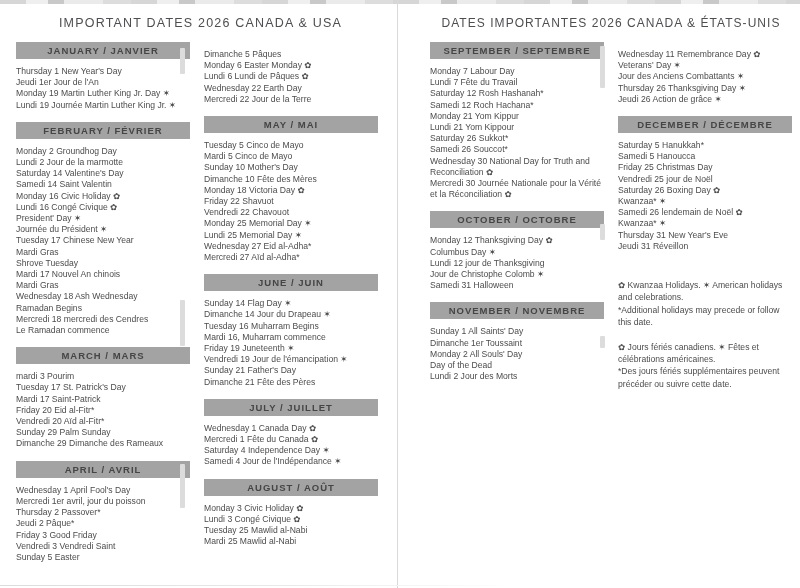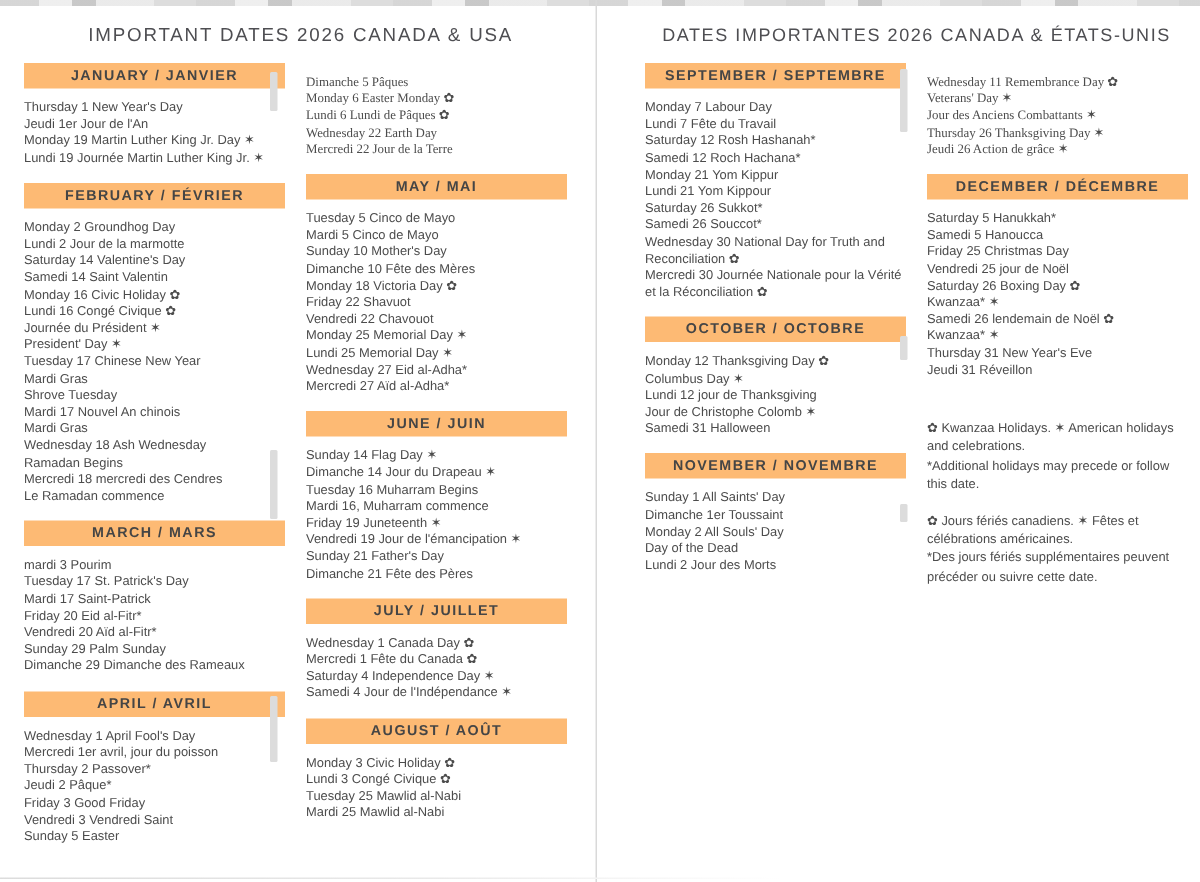--- a/index.html
+++ b/index.html
@@ -24,25 +24,25 @@
   .page--right{padding:0 8px 0 32px;}
   .page-title{
     text-align:center;font-size:12.5px;letter-spacing:1.2px;color:#4e4e52;
     margin:16px 0 12px;white-space:nowrap;font-weight:400;
   }
   .page--right .page-title{font-size:12px;letter-spacing:1.05px;}
   .columns{display:flex;gap:14px;}
   .column{width:174px;flex:none;}
   .block--section{margin-top:11px;}
   .block--section:first-child{margin-top:0;}
-  .block--cont{margin-top:7px;font-family:Liberation Serif, serif;}
+  .block--cont{margin-top:7px;}
   .block--note{margin-top:27px;}
   .block--note + .block--note{margin-top:12px;}
   .month-header{
-    background:#fdba74;text-align:center;font-size:9.5px;font-weight:700;
+    background:#a3a3a3;text-align:center;font-size:9.5px;font-weight:700;
     letter-spacing:1px;color:#454545;padding:3px 0;margin-bottom:7px;
   }
   .entry{font-size:8.6px;line-height:11.2px;white-space:nowrap;color:#4c4c4c;}
   .entry.wrap{white-space:normal;}
   .note-line{font-size:8.6px;line-height:12.4px;color:#4c4c4c;}
   .edge-mark{position:absolute;width:5px;background:#dcdcdc;border-radius:1px;}
 </style>
 </head>
 <body>
 
@@ -61,22 +61,22 @@
             <div class="entry">Lundi 19 Journée Martin Luther King Jr. ✶</div>
           </div>
           <div class="block block--section">
             <div class="month-header">FEBRUARY / FÉVRIER</div>
             <div class="entry">Monday 2 Groundhog Day</div>
             <div class="entry">Lundi 2 Jour de la marmotte</div>
             <div class="entry">Saturday 14 Valentine's Day</div>
             <div class="entry">Samedi 14 Saint Valentin</div>
             <div class="entry">Monday 16 Civic Holiday ✿</div>
             <div class="entry">Lundi 16 Congé Civique ✿</div>
+            <div class="entry">President' Day ✶</div>
             <div class="entry">Journée du Président ✶</div>
-            <div class="entry">President' Day ✶</div>
             <div class="entry">Tuesday 17 Chinese New Year</div>
             <div class="entry">Mardi Gras</div>
             <div class="entry">Shrove Tuesday</div>
             <div class="entry">Mardi 17 Nouvel An chinois</div>
             <div class="entry">Mardi Gras</div>
             <div class="entry">Wednesday 18 Ash Wednesday</div>
             <div class="entry">Ramadan Begins</div>
             <div class="entry">Mercredi 18 mercredi des Cendres</div>
             <div class="entry">Le Ramadan commence</div>
           </div>

